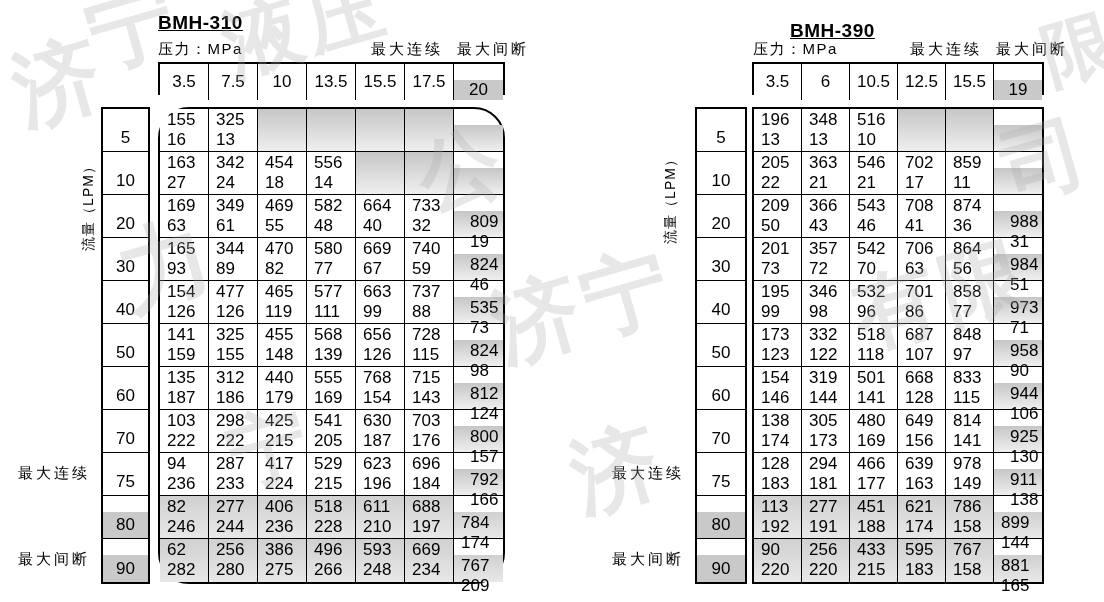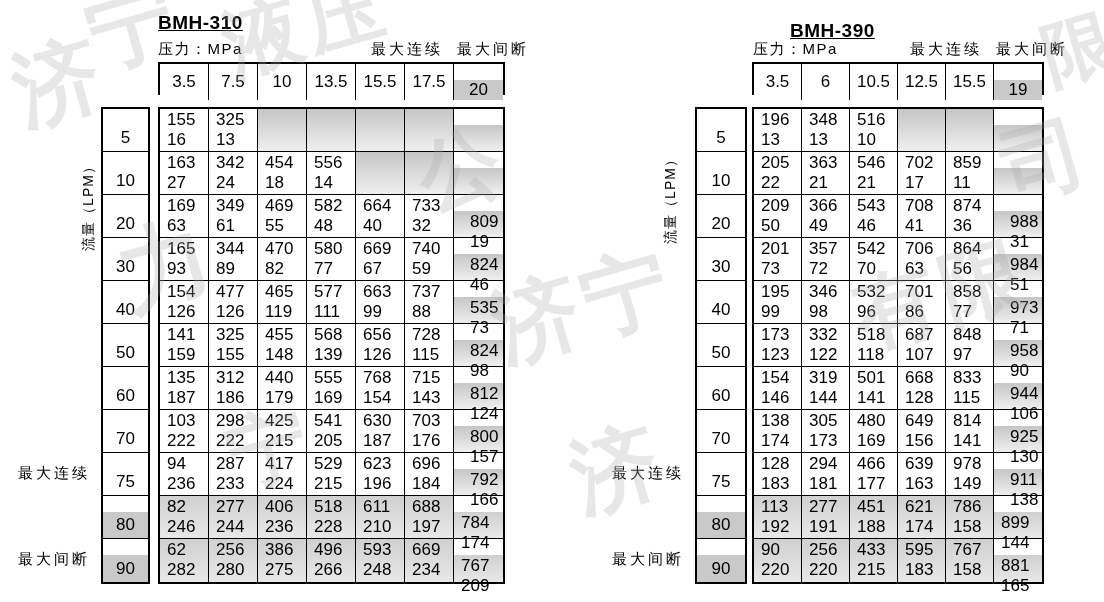--- a/index.html
+++ b/index.html
@@ -72,21 +72,21 @@
         <div class="cell fcell last-col">20</div>
         <div class="cell fcell last-col">30</div>
         <div class="cell fcell last-col">40</div>
         <div class="cell fcell last-col">50</div>
         <div class="cell fcell last-col">60</div>
         <div class="cell fcell last-col">70</div>
         <div class="cell fcell last-col">75</div>
         <div class="cell fcell last-col shade-flat">80</div>
         <div class="cell fcell last-col last-row shade-flat">90</div>
       </div>
-    <div class="grid body-grid" style="left: 158px; top: 107px; grid-template-columns: repeat(7, 49px); grid-auto-rows: 43px;">
+    <div class="grid body-grid" style="left: 158px; top: 107px; grid-template-columns: repeat(7, 49px); grid-auto-rows: 43px; border-radius: 31px;">
         <div class="cell dcell">
           <div class="v">155</div>
           <div class="v">16</div>
         </div>
         <div class="cell dcell">
           <div class="v">325</div>
           <div class="v">13</div>
         </div>
         <div class="cell dcell shade-grad"></div>
         <div class="cell dcell shade-grad"></div>
@@ -433,21 +433,21 @@
           <div class="v">859</div>
           <div class="v">11</div>
         </div>
         <div class="cell dcell last-col shade-grad"></div>
         <div class="cell dcell">
           <div class="v">209</div>
           <div class="v">50</div>
         </div>
         <div class="cell dcell">
           <div class="v">366</div>
-          <div class="v">49</div>
+          <div class="v">43</div>
         </div>
         <div class="cell dcell">
           <div class="v">543</div>
           <div class="v">46</div>
         </div>
         <div class="cell dcell">
           <div class="v">708</div>
           <div class="v">41</div>
         </div>
         <div class="cell dcell">

